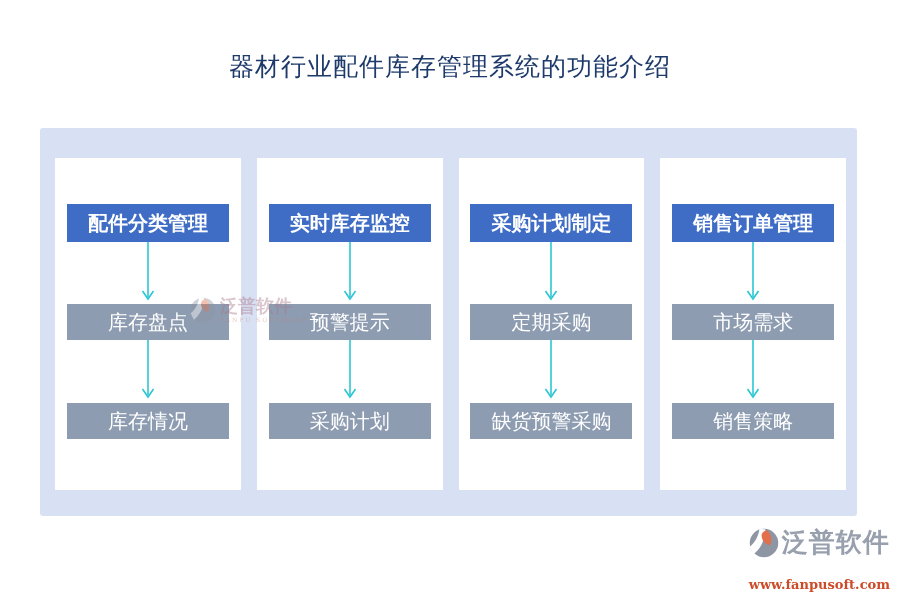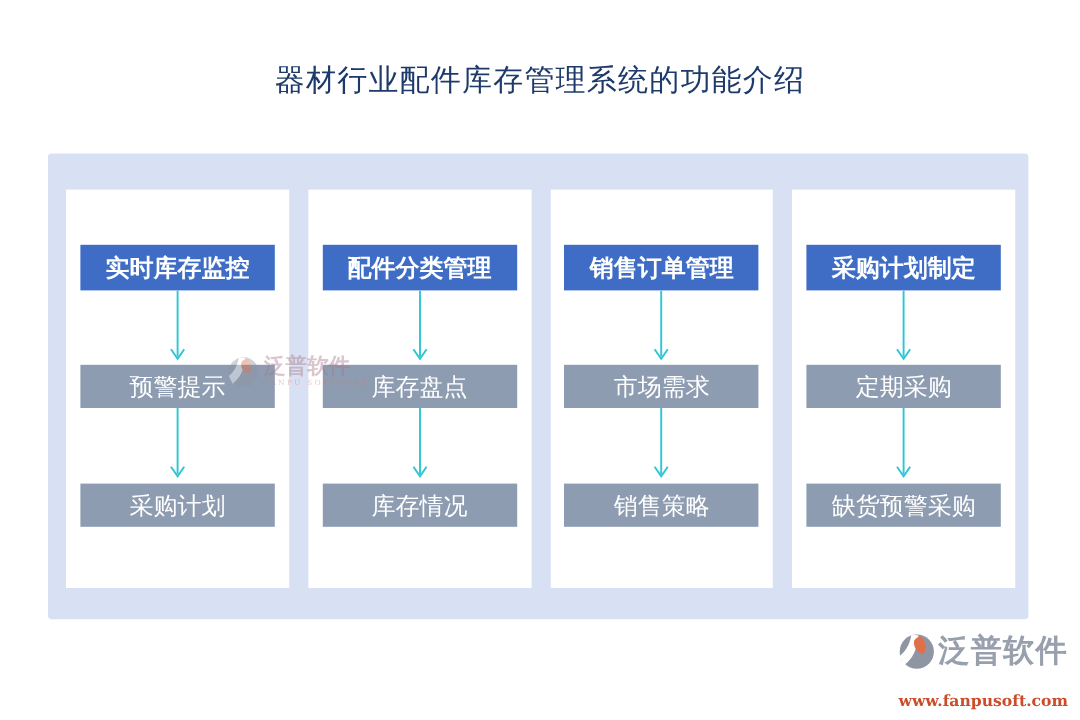--- a/index.html
+++ b/index.html
@@ -133,65 +133,65 @@
       <path d="M24 3 C 30 8 31.5 16 27.5 23 C 20 21 16 15 17 8 C 19 5 21 3.5 24 3 Z" fill="#e06f4a"></path>
     </g>
   </defs>
 </svg>
 
 <div class="page-title">器材行业配件库存管理系统的功能介绍</div>
 
 <div class="flow-container">
 
   <div class="flow-column">
+    <div class="hdr-box">配件分类管理</div>
+    <svg class="arrow-svg" width="14" height="62">
+        <use href="#down-arrow-62"></use>
+      </svg>
+    <div class="step-box">库存盘点</div>
+    <svg class="arrow-svg" width="14" height="63">
+        <use href="#down-arrow-62"></use>
+      </svg>
+    <div class="step-box">库存情况</div>
+  </div>
+
+  <div class="flow-column">
     <div class="hdr-box">实时库存监控</div>
     <svg class="arrow-svg" width="14" height="62">
         <use href="#down-arrow-62"></use>
       </svg>
     <div class="step-box">预警提示</div>
     <svg class="arrow-svg" width="14" height="63">
         <use href="#down-arrow-62"></use>
       </svg>
     <div class="step-box">采购计划</div>
   </div>
 
   <div class="flow-column">
-    <div class="hdr-box">配件分类管理</div>
-    <svg class="arrow-svg" width="14" height="62">
-        <use href="#down-arrow-62"></use>
-      </svg>
-    <div class="step-box">库存盘点</div>
-    <svg class="arrow-svg" width="14" height="63">
-        <use href="#down-arrow-62"></use>
-      </svg>
-    <div class="step-box">库存情况</div>
+    <div class="hdr-box">采购计划制定</div>
+    <svg class="arrow-svg" width="14" height="62">
+        <use href="#down-arrow-62"></use>
+      </svg>
+    <div class="step-box">定期采购</div>
+    <svg class="arrow-svg" width="14" height="63">
+        <use href="#down-arrow-62"></use>
+      </svg>
+    <div class="step-box">缺货预警采购</div>
   </div>
 
   <div class="flow-column">
     <div class="hdr-box">销售订单管理</div>
     <svg class="arrow-svg" width="14" height="62">
         <use href="#down-arrow-62"></use>
       </svg>
     <div class="step-box">市场需求</div>
     <svg class="arrow-svg" width="14" height="63">
         <use href="#down-arrow-62"></use>
       </svg>
     <div class="step-box">销售策略</div>
-  </div>
-
-  <div class="flow-column">
-    <div class="hdr-box">采购计划制定</div>
-    <svg class="arrow-svg" width="14" height="62">
-        <use href="#down-arrow-62"></use>
-      </svg>
-    <div class="step-box">定期采购</div>
-    <svg class="arrow-svg" width="14" height="63">
-        <use href="#down-arrow-62"></use>
-      </svg>
-    <div class="step-box">缺货预警采购</div>
   </div>
 
 </div>
 
 <div class="watermark">
   <svg width="26" height="26" viewBox="0 0 40 40">
       <use href="#fanpu-mark"></use>
     </svg>
   <div class="wm-text-block">
     <span class="wm-brand">泛普软件</span>

